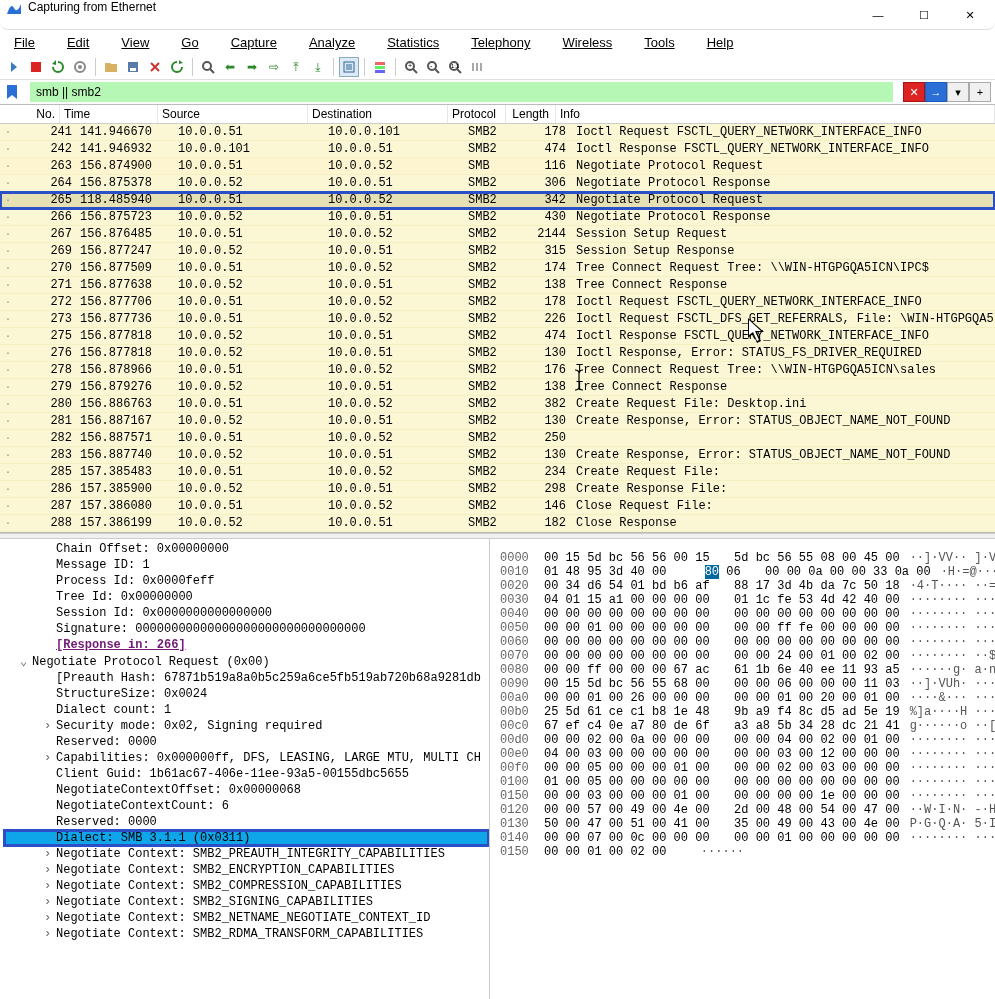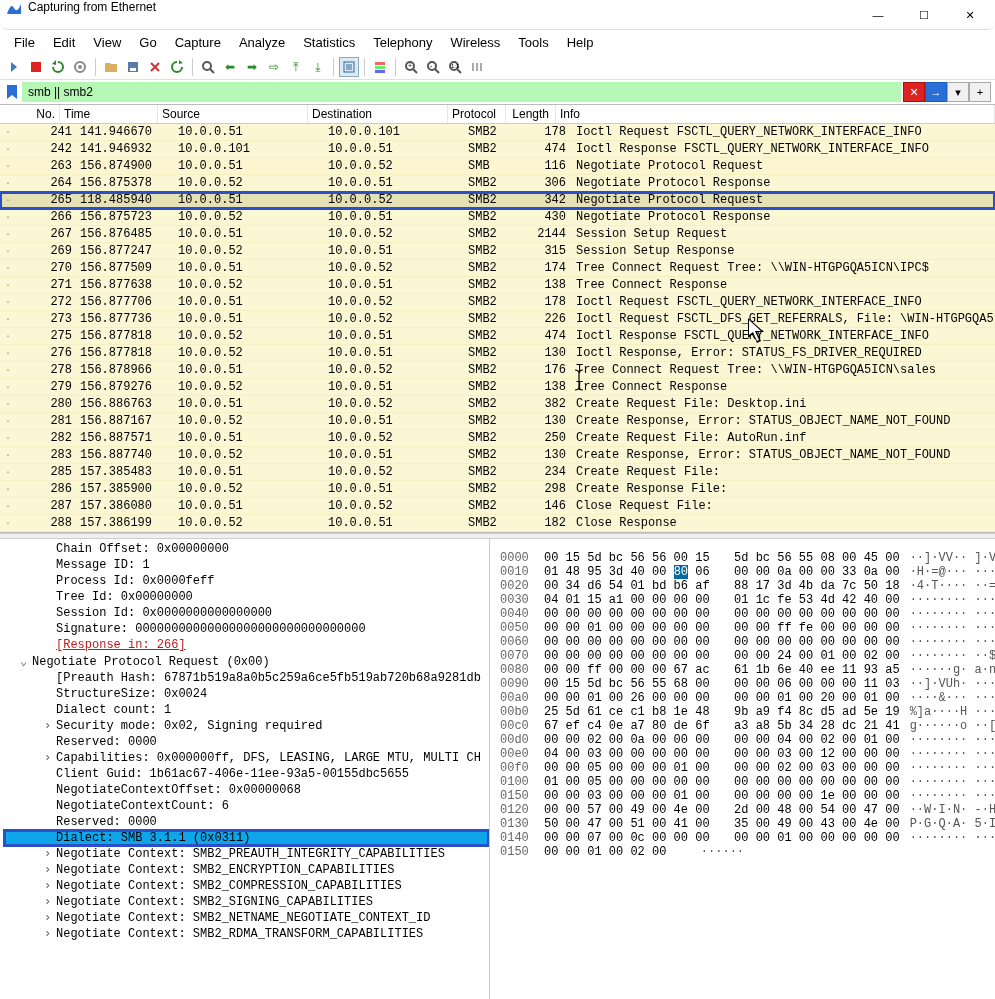--- a/index.html
+++ b/index.html
@@ -4,30 +4,30 @@
 <style>
   * { margin:0; padding:0; box-sizing:border-box; }
   body { font-family:"Segoe UI",Tahoma,sans-serif; font-size:12px; color:#000; background:#fff; width:995px; height:999px; overflow:hidden; display:flex; flex-direction:column; }
   
   .titlebar { height:30px; display:flex; align-items:flex-start; padding:0 2px; border-bottom:1px solid #ddd;border-radius:8px; }
   .titlebar .app-icon { width:16px; height:16px; margin:0 6px 0 4px; }
   .titlebar .title { flex:1; font-size:12px; }
   .win-btns { display:flex; }
   .win-btn { width:46px; height:30px; display:flex; align-items:center; justify-content:center; font-family:Arial; font-size:11px; }
   
-  .menubar { display:flex; gap:2px; padding:2px 6px; font-size:13px; }
+  .menubar { display:flex; gap:16px; padding:2px 6px; font-size:13px;text-decoration:underline; }
   .menubar span { padding:3px 8px; }
   
   .toolbar { display:flex; align-items:center; gap:2px; padding:2px 4px; border-bottom:1px solid #e0e0e0; }
   .tbtn { width:20px; height:20px; display:flex; align-items:center; justify-content:center; border:1px solid transparent; }
   .sep { width:1px; height:18px; background:#ccc; margin:0 3px; }
   .red-sq { width:10px; height:10px; background:#d22; }
   .blue-fin { width:0; height:0; border-left:6px solid #3a7abd; border-top:5px solid transparent; border-bottom:5px solid transparent; }
   
-  .filterbar { display:flex; align-items:center; padding:2px 4px; gap:2px; }
+  .filterbar { display:flex; align-items:center; padding:2px 4px; gap:10px; }
   .filter-icon { width:16px; height:16px; display:flex; align-items:center; justify-content:center; }
   .filter-input { flex:1; border:none; outline:none; font-size:12px; font-family:inherit; padding:3px 6px; background:#b6f7b6; }
   .fbtns { display:flex; align-items:center; gap:0; }
   .fb { width:22px; height:20px; display:flex; align-items:center; justify-content:center; border:1px solid #aaa; background:#f0f0f0; font-size:11px; }
   .fb.x { background:#d22; color:#fff; border-color:#a11; }
   .fb.go { background:#2a6fd6; color:#fff; border-color:#1a5cc0; }
   
   .plist { border-top:1px solid #bbb; border-bottom:1px solid #bbb; overflow:hidden; }
   .plist-hdr { display:flex; background:#fff; border-bottom:1px solid #ccc; }
   .col { padding:2px 4px; border-right:1px solid #e6e6e6; font-size:12px; }
@@ -46,30 +46,30 @@
   .gutter { width:16px; color:#888; text-align:center; font-size:10px;}
   
   .hsplit { height:6px; background:#f0f0f0; border-top:1px solid #ccc; border-bottom:1px solid #ccc; cursor:row-resize;}
   
   .bottom { display:flex; flex:1; overflow:hidden; min-height:0;}
   .tree-pane { width:490px; border-right:1px solid #ccc; overflow:hidden; font-family:Consolas,"Courier New",monospace; font-size:12px; padding:2px 0 2px 4px; }
   .tree-pane .ln { padding:1px 0 1px 28px; white-space:nowrap; overflow:hidden; }
   .tree-pane .ln.caret::before { content:"›"; position:relative; left:-12px; margin-right:-8px; color:#666; display:inline-block; width:8px;}
   .tree-pane .ln.caret-open::before { content:"⌄"; position:relative; left:-12px; margin-right:-8px; color:#666; display:inline-block; width:8px;}
   .tree-pane .ln.l2 { padding-left:52px;}
-  .tree-pane a { color:#b91c1c; text-decoration:underline;}
+  .tree-pane a { color:#701a75; text-decoration:underline;font-weight:bold;}
   .tree-pane .sel-line { background:#0ea5e9; outline:3px solid #2a4fc7; outline-offset:-2px;}
   .hex-pane { flex:1; overflow:hidden; font-family:Consolas,"Courier New",monospace; font-size:12px; padding:12px 4px; display:flex;}
   .hex-gutter { width:4px; background:#eee; margin-right:6px;}
   .hex-body { flex:1;}
   .hex-row { display:flex; gap:10px; white-space:pre; height:14px;}
   .hx-off { width:34px; color:#666;}
   .hx-b { flex:0 0 auto;}
   .hx-a { color:#555; }
-  .hl { background:#0369a1; color:#fff;}
+  .hl { background:#0369a1; color:#fff;margin-left:31px;}
   
   .cursor-img { position:absolute; font-size:20px; color:#000; pointer-events:none; z-index:50; }
 </style>
 </head>
 <body>
 
 <div class="titlebar">
   <svg class="app-icon" viewBox="0 0 16 16">
       <path fill="#2a6fd6" d="M1 14 Q5 2 8 8 Q11 14 15 4 L15 14 Z"></path>
     </svg>
@@ -410,21 +410,20 @@
         <div class="col c-info">Create Response, Error: STATUS_OBJECT_NAME_NOT_FOUND</div>
       </div>
       <div class="pkt">
         <div class="gutter">·</div>
         <div class="col c-no">282</div>
         <div class="col c-time">156.887571</div>
         <div class="col c-src">10.0.0.51</div>
         <div class="col c-dst">10.0.0.52</div>
         <div class="col c-proto">SMB2</div>
         <div class="col c-len">250</div>
-        <div class="col c-info">Create Request File: AutoRun.inf</div>
       </div>
       <div class="pkt">
         <div class="gutter">·</div>
         <div class="col c-no">283</div>
         <div class="col c-time">156.887740</div>
         <div class="col c-src">10.0.0.52</div>
         <div class="col c-dst">10.0.0.51</div>
         <div class="col c-proto">SMB2</div>
         <div class="col c-len">130</div>
         <div class="col c-info">Create Response, Error: STATUS_OBJECT_NAME_NOT_FOUND</div>

